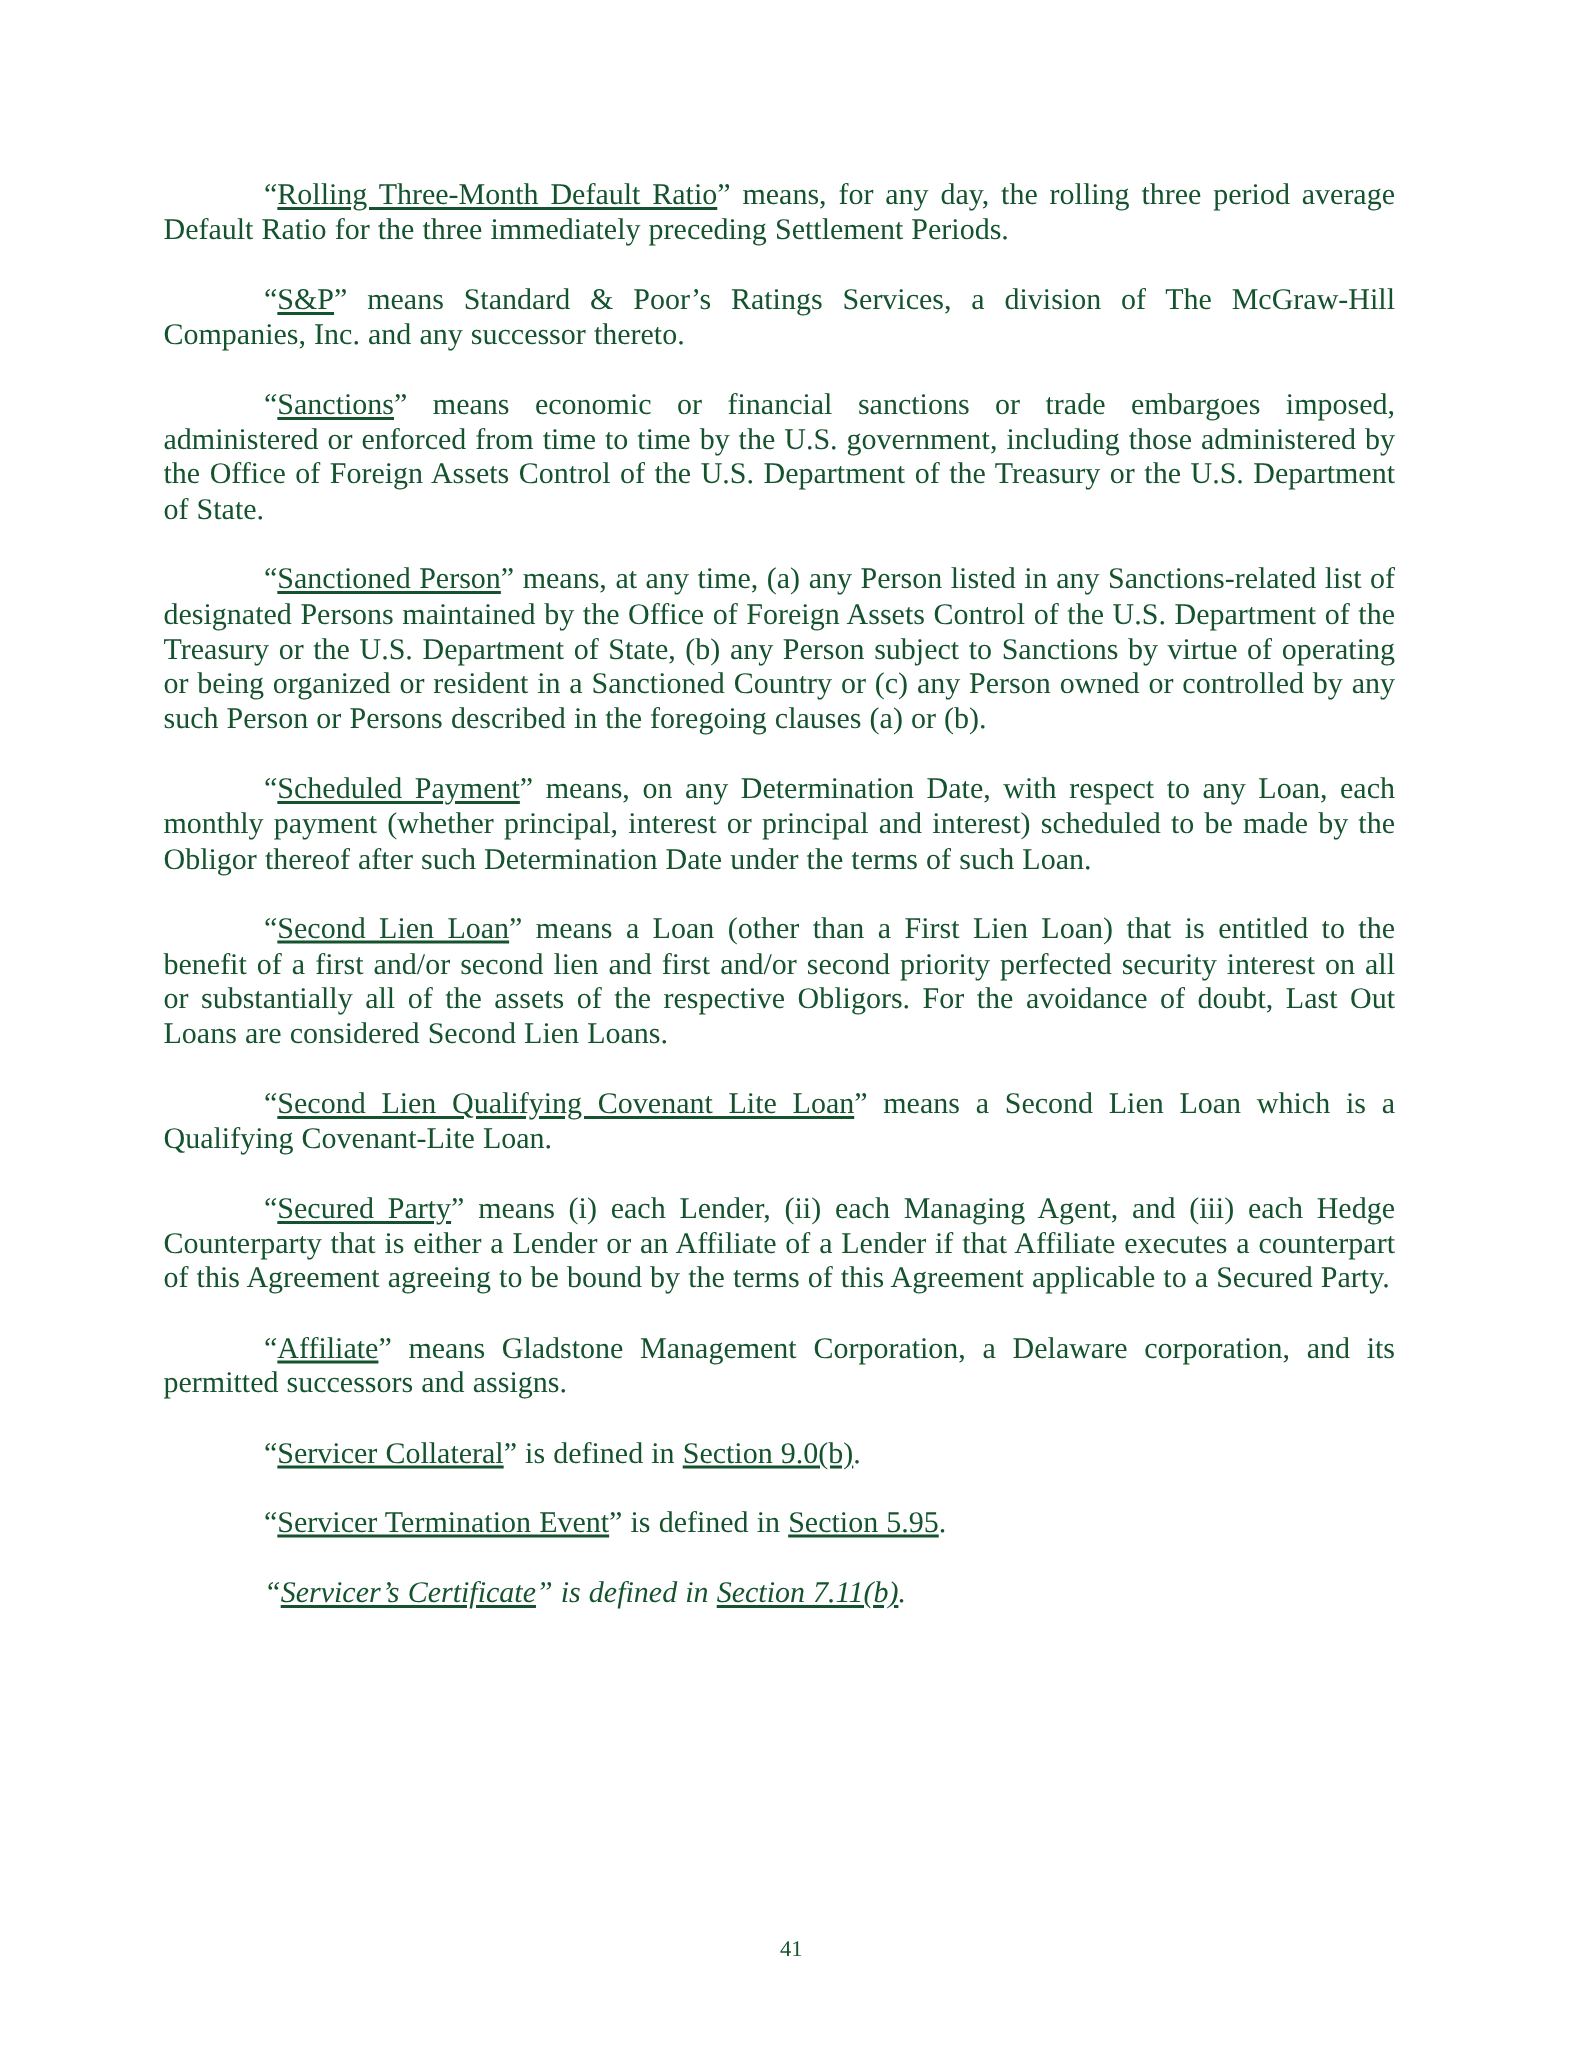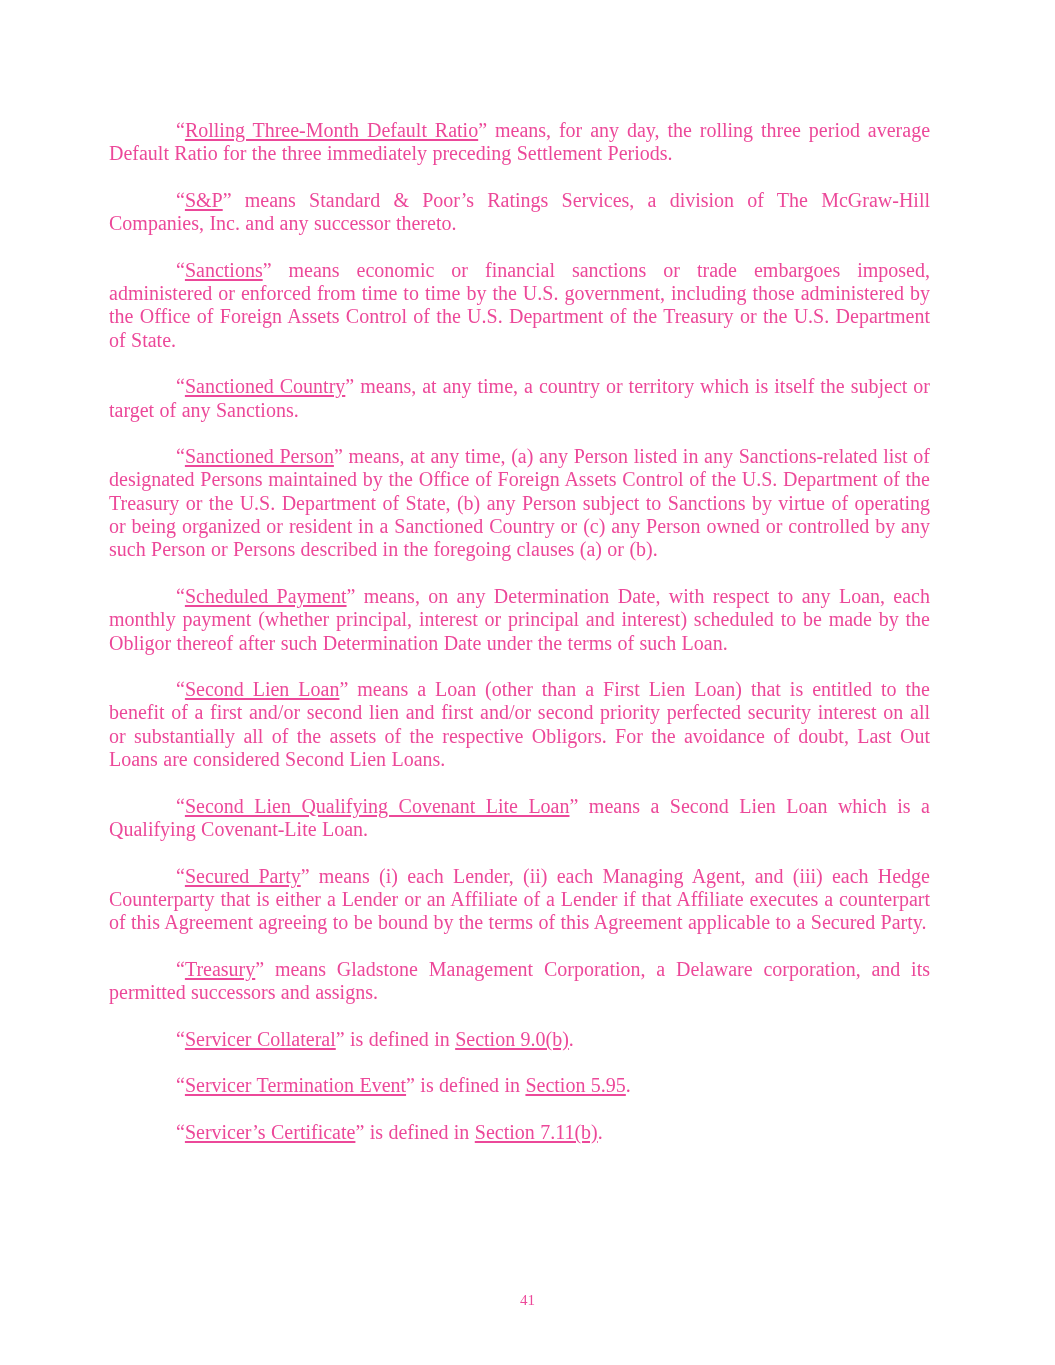--- a/index.html
+++ b/index.html
@@ -5,39 +5,39 @@
   html, body {
     margin: 0;
     padding: 0;
     background: #ffffff;
   }
   .page {
     position: relative;
     width: 1055px;
     height: 1365px;
     background: #ffffff;
-    color: #ec4899;
+    color: #14532d;
     font-family: "Liberation Serif", "DejaVu Serif", serif;
     overflow: hidden;
   }
   .content {
     position: absolute;
     left: 109px;
     top: 119px;
     width: 821px;
   }
   .para {
     margin: 0 0 23.3px 0;
     font-size: 20px;
     line-height: 23.3px;
     text-align: justify;
     text-indent: 67px;
     word-spacing: 0.02em;
   }
-  .para:last-child { margin-bottom: 4px; }
+  .para:last-child { margin-bottom: 4px; font-style: italic; }
   .u {
     text-decoration: underline;
     text-underline-offset: 2px;
   }
   .page-number {
     position: absolute;
     bottom: 53px;
     left: 0;
     width: 100%;
     text-align: center;
@@ -46,25 +46,24 @@
   }
 </style>
 </head>
 <body>
 
 <div class="page">
   <div class="content">
       <p class="para"><span>“</span><span class="u">Rolling Three-Month Default Ratio</span><span>” means, for any day, the rolling three period average Default Ratio for the three immediately preceding Settlement Periods.</span></p>
       <p class="para"><span>“</span><span class="u">S&amp;P</span><span>” means Standard &amp; Poor’s Ratings Services, a division of The McGraw-Hill Companies, Inc. and any successor thereto.</span></p>
       <p class="para"><span>“</span><span class="u">Sanctions</span><span>” means economic or financial sanctions or trade embargoes imposed, administered or enforced from time to time by the U.S. government, including those administered by the Office of Foreign Assets Control of the U.S. Department of the Treasury or the U.S. Department of State.</span></p>
-      <p class="para"><span>“</span><span class="u">Sanctioned Country</span><span>” means, at any time, a country or territory which is itself the subject or target of any Sanctions.</span></p>
       <p class="para"><span>“</span><span class="u">Sanctioned Person</span><span>” means, at any time, (a) any Person listed in any Sanctions-related list of designated Persons maintained by the Office of Foreign Assets Control of the U.S. Department of the Treasury or the U.S. Department of State, (b) any Person subject to Sanctions by virtue of operating or being organized or resident in a Sanctioned Country or (c) any Person owned or controlled by any such Person or Persons described in the foregoing clauses (a) or (b).</span></p>
       <p class="para"><span>“</span><span class="u">Scheduled Payment</span><span>” means, on any Determination Date, with respect to any Loan, each monthly payment (whether principal, interest or principal and interest) scheduled to be made by the Obligor thereof after such Determination Date under the terms of such Loan.</span></p>
       <p class="para"><span>“</span><span class="u">Second Lien Loan</span><span>” means a Loan (other than a First Lien Loan) that is entitled to the benefit of a first and/or second lien and first and/or second priority perfected security interest on all or substantially all of the assets of the respective Obligors.  For the avoidance of doubt, Last Out Loans are considered Second Lien Loans.</span></p>
       <p class="para"><span>“</span><span class="u">Second Lien Qualifying Covenant Lite Loan</span><span>” means a Second Lien Loan which is a Qualifying Covenant-Lite Loan.</span></p>
       <p class="para"><span>“</span><span class="u">Secured Party</span><span>” means (i) each Lender, (ii) each Managing Agent, and (iii) each Hedge Counterparty that is either a Lender or an Affiliate of a Lender if that Affiliate executes a counterpart of this Agreement agreeing to be bound by the terms of this Agreement applicable to a Secured Party.</span></p>
-      <p class="para"><span>“</span><span class="u">Treasury</span><span>” means Gladstone Management Corporation, a Delaware corporation, and its permitted successors and assigns.</span></p>
+      <p class="para"><span>“</span><span class="u">Affiliate</span><span>” means Gladstone Management Corporation, a Delaware corporation, and its permitted successors and assigns.</span></p>
       <p class="para"><span>“</span><span class="u">Servicer Collateral</span><span>” is defined in </span><span class="u">Section 9.0(b)</span><span>.</span></p>
       <p class="para"><span>“</span><span class="u">Servicer Termination Event</span><span>” is defined in </span><span class="u">Section 5.95</span><span>.</span></p>
       <p class="para"><span>“</span><span class="u">Servicer’s Certificate</span><span>” is defined in </span><span class="u">Section 7.11(b)</span><span>.</span></p>
     </div>
   <div class="page-number">41</div>
 </div>
 
 </body></html>

